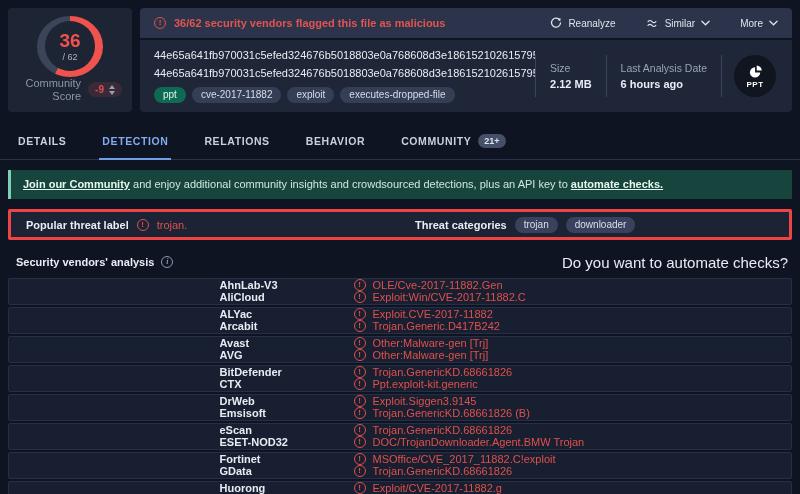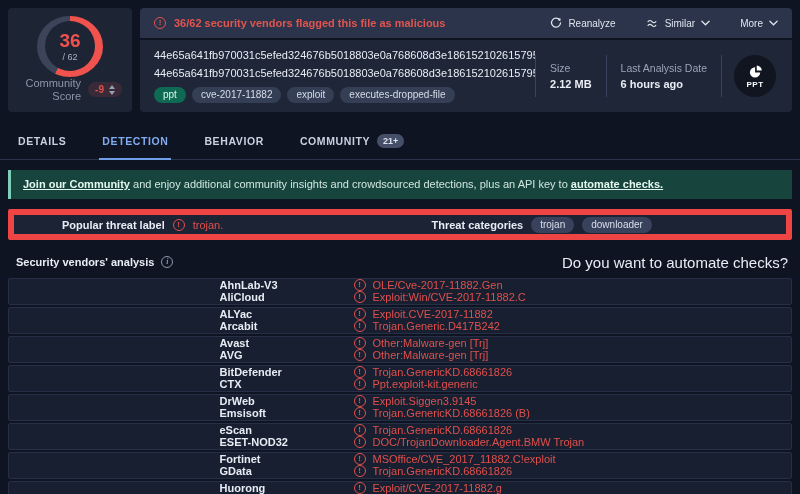--- a/index.html
+++ b/index.html
@@ -65,22 +65,22 @@
   .tab.active::after { content:""; position:absolute; bottom:-1px; left:-3px; right:-3px; height:2px; background:#6f9fe8; }
   .tab-badge { margin-left:7px; background:#454f68; border-radius:8px; padding:2px 6px;
     font-size:9px; color:#dee3ee; letter-spacing:0; font-weight:bold; }
 
   
   .community-banner { margin:10px 8px 0; background:#17443d; border-left:3px solid #7fcfb8;
     padding:8px 12px 9px; font-size:11px; color:#cfe7de; }
   .community-banner a { color:#e4f7ef; font-weight:bold; text-decoration:underline; cursor:pointer; }
 
   
-  .threat-row { margin:10px 8px 0; background:#1b2334; border:6px solid #ef4444;
-    height:31px; display:flex; align-items:center; border-radius:2px;padding-left:33px; }
+  .threat-row { margin:10px 8px 0; background:#1b2334; border:3px solid #ef4444;
+    height:31px; display:flex; align-items:center; border-radius:2px; }
   .threat-half { width:50%; display:flex; align-items:center; gap:8px; padding-left:15px; }
   .lbl-bold { color:#e8ecf4; font-size:11px; font-weight:bold; }
   .danger { color:#e0504c; }
   .red-text { color:#e0504c; font-size:11px; }
   .circle-icon { width:12px; height:12px; border:1px solid currentColor; border-radius:50%;
     font-size:8px; font-weight:bold; display:inline-flex; align-items:center; justify-content:center;
     line-height:1; flex:0 0 auto; }
   .circle-icon.gray { color:#8d95a9; font-style:italic; font-family:"Liberation Serif", serif; }
   .pill { background:#39425c; color:#d9dfec; border-radius:9px; padding:2px 9px 3px; font-size:10px; }
 
@@ -191,20 +191,23 @@
   </div>
 
   <div class="tabs">
     <div class="tab">
         <span>DETAILS</span>
       </div>
     <div class="tab active">
         <span>DETECTION</span>
       </div>
     <div class="tab">
+        <span>RELATIONS</span>
+      </div>
+    <div class="tab">
         <span>BEHAVIOR</span>
       </div>
     <div class="tab">
       <span>COMMUNITY</span>
       <span class="tab-badge">21+</span>
     </div>
   </div>
 
   <div class="community-banner">
     <a>Join our Community</a><span> and enjoy additional community insights and crowdsourced detections, plus an API key to </span><a>automate checks.</a>

